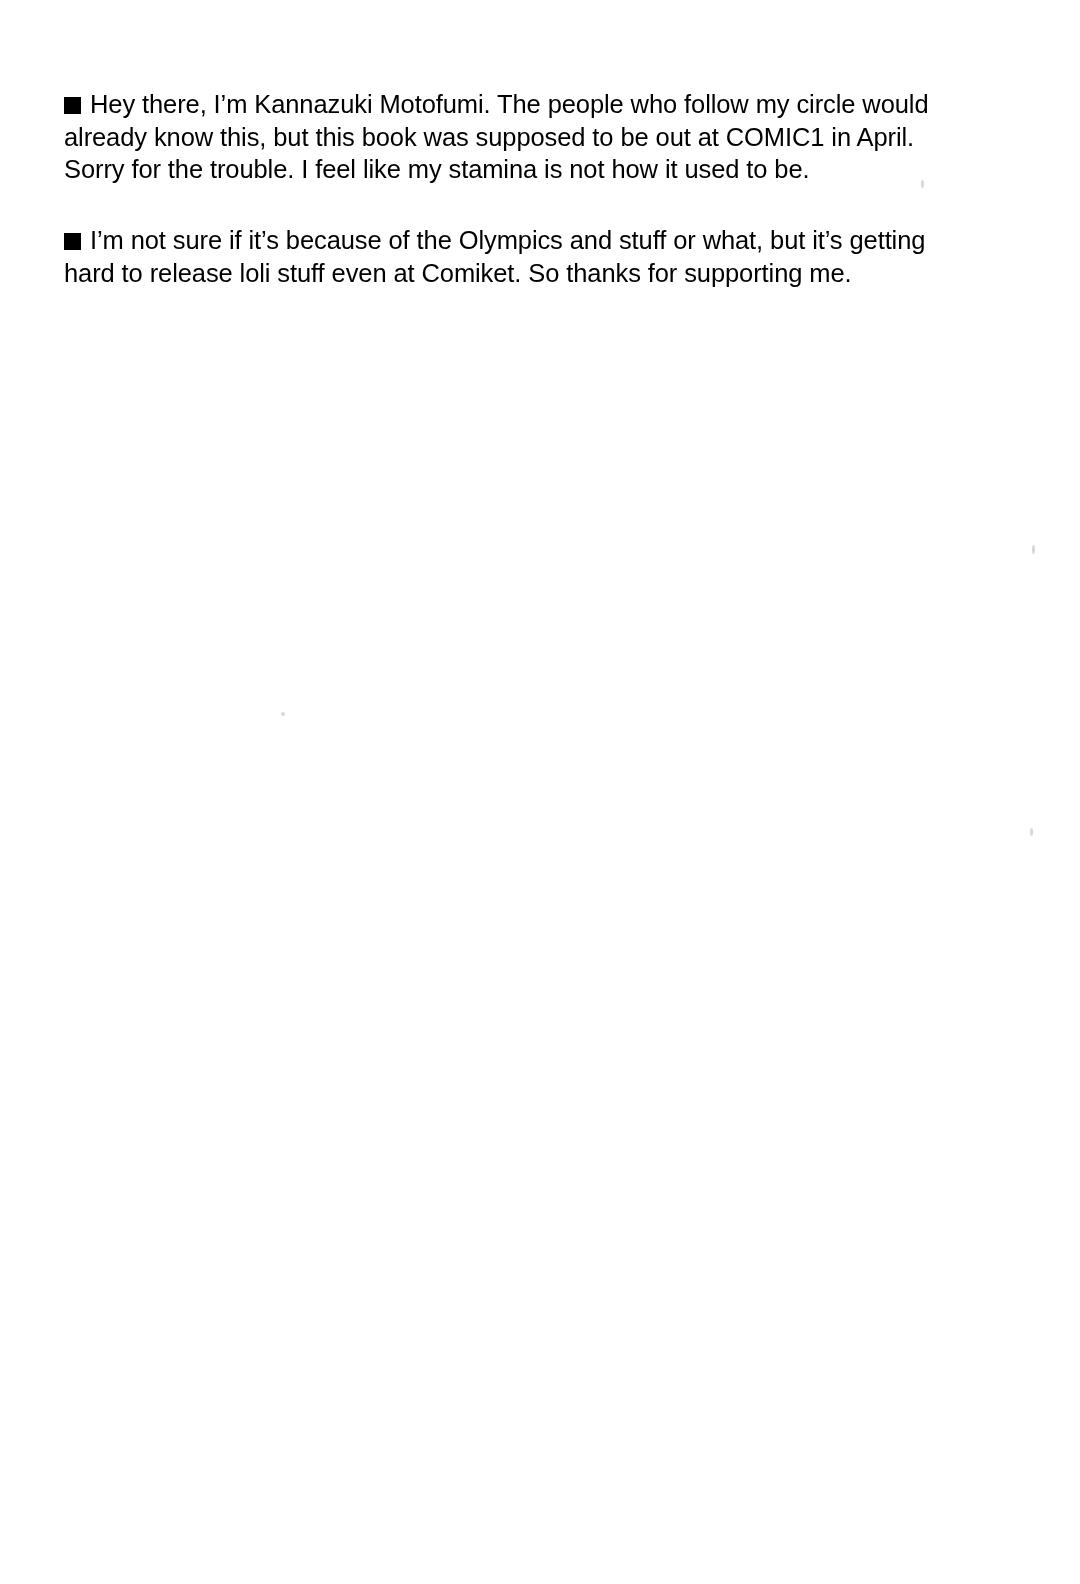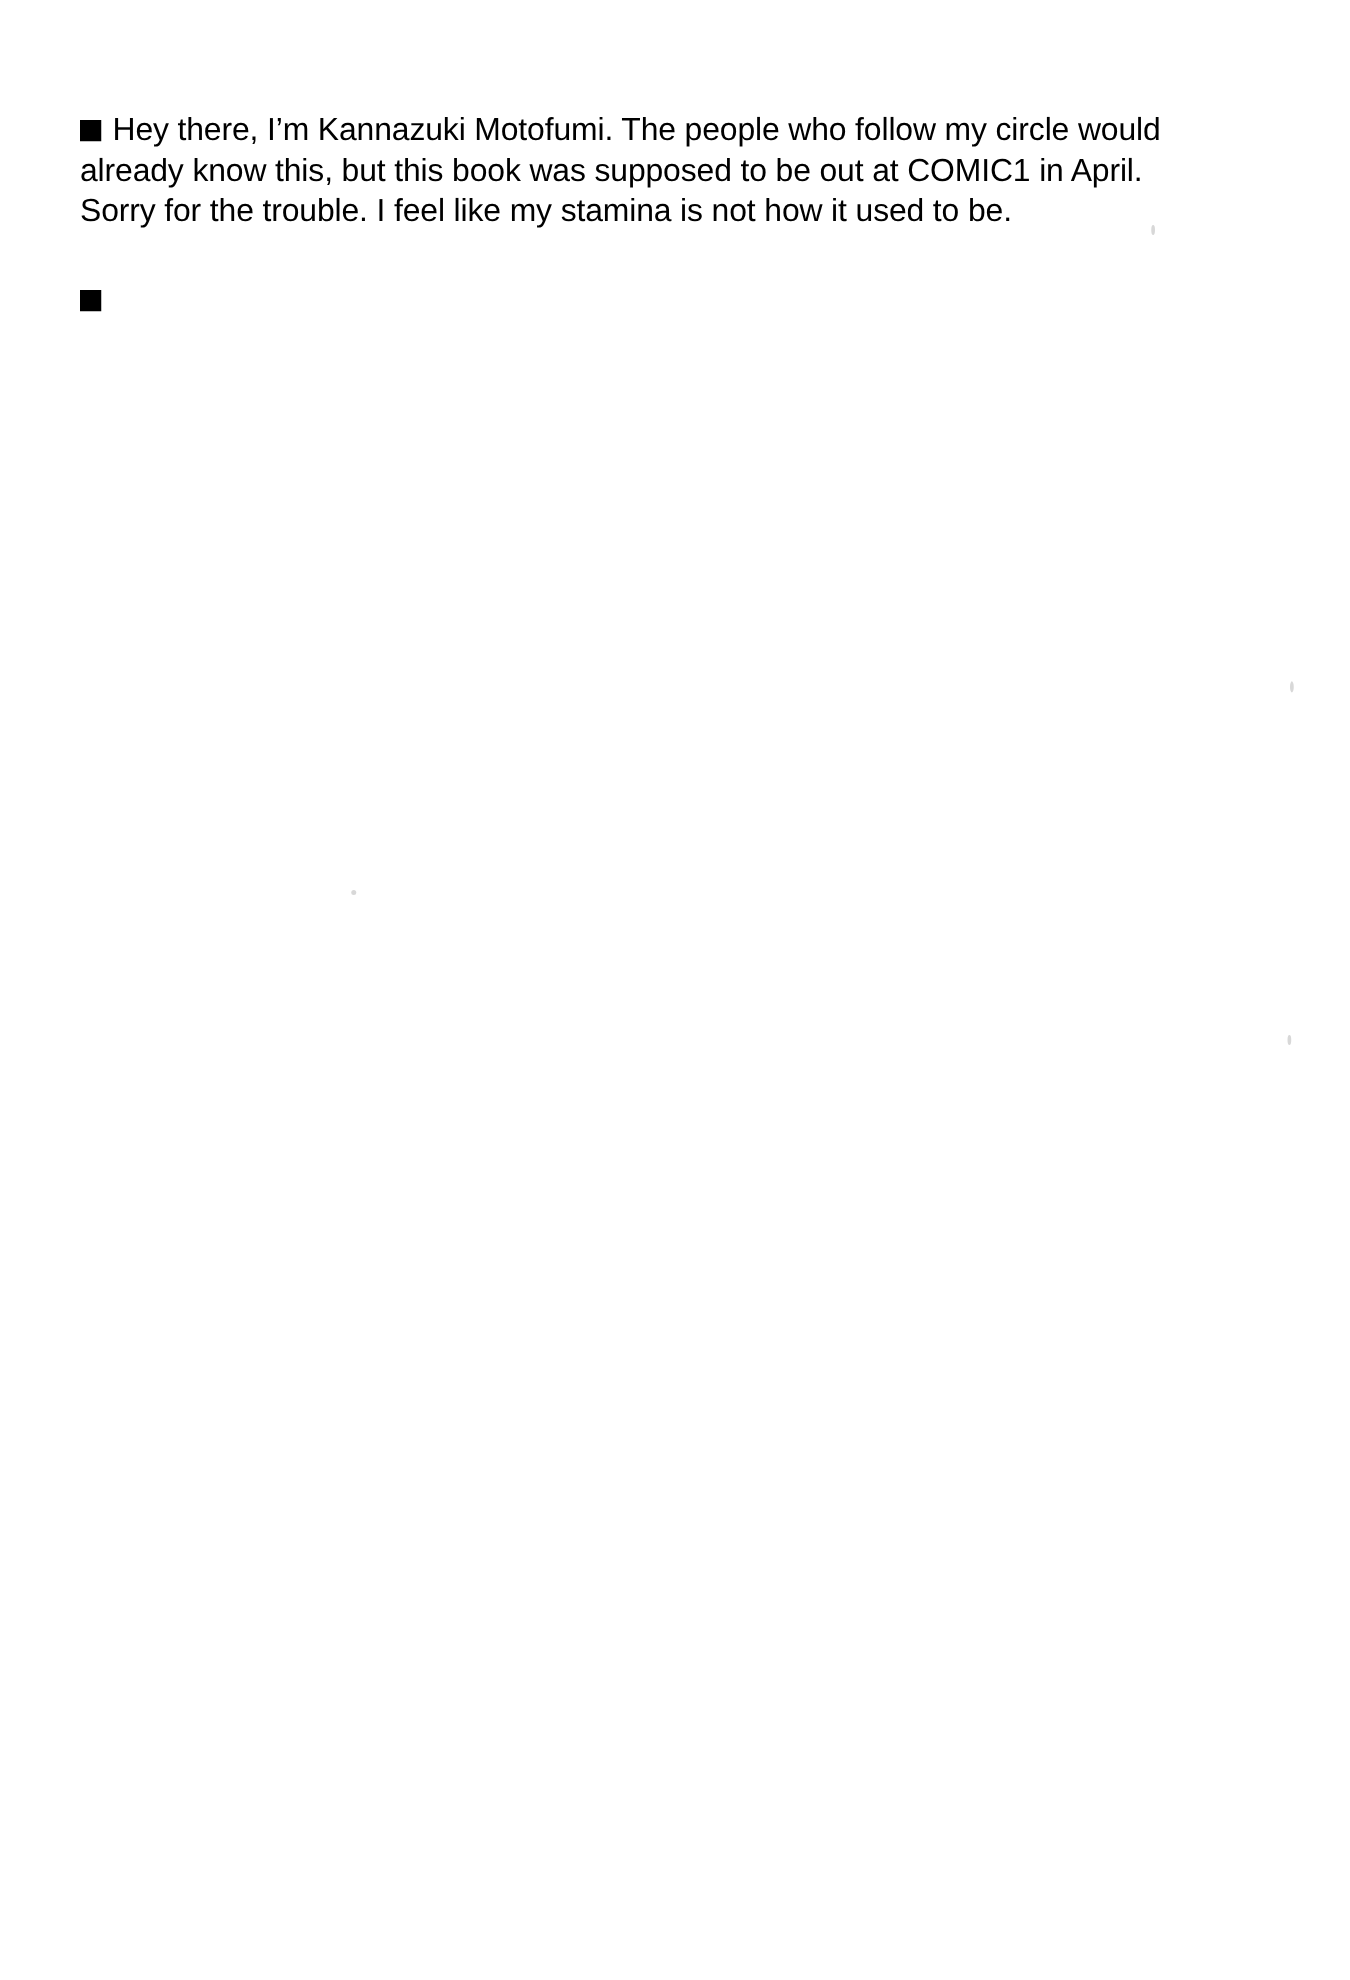--- a/index.html
+++ b/index.html
@@ -57,21 +57,21 @@
 <div class="page">
 
   <div class="content">
 
     <p class="para">
       <span class="bullet"></span><span class="para-text">Hey there, I’m Kannazuki Motofumi. The people who follow my circle would already know this, but this book was supposed to be out at COMIC1 in April. Sorry for the trouble. I feel like my stamina is not how it used to be.</span>
     </p>
 
 
     <p class="para">
-      <span class="bullet"></span>
+      <span class="bullet"></span><span class="para-text">I’m not sure if it’s because of the Olympics and stuff or what, but it’s getting hard to release loli stuff even at Comiket. So thanks for supporting me.</span>
     </p>
 
   </div>
 
   <span class="speck" style="left:921px; top:180px; width:3px; height:8px;"></span>
   <span class="speck" style="left:1032px; top:545px; width:3px; height:9px;"></span>
   <span class="speck" style="left:281px; top:712px; width:4px; height:4px;"></span>
   <span class="speck" style="left:1030px; top:828px; width:3px; height:8px;"></span>
 
 </div>

